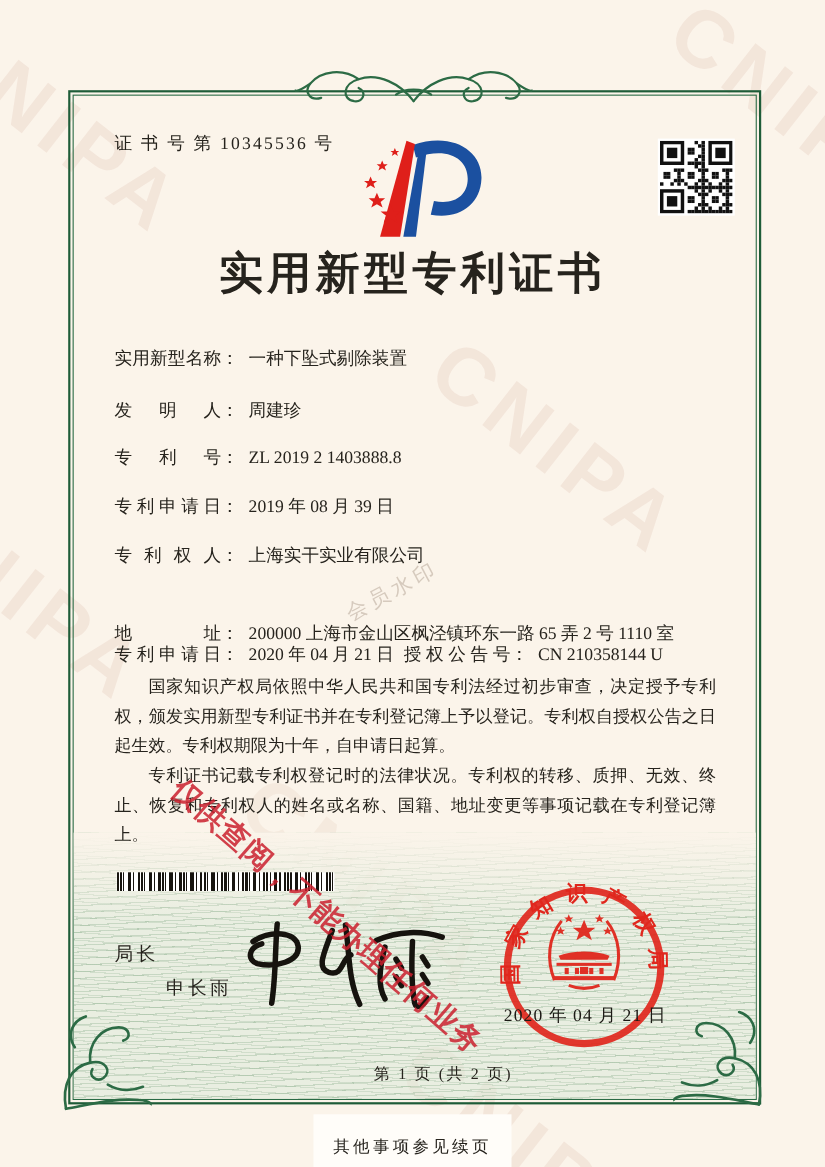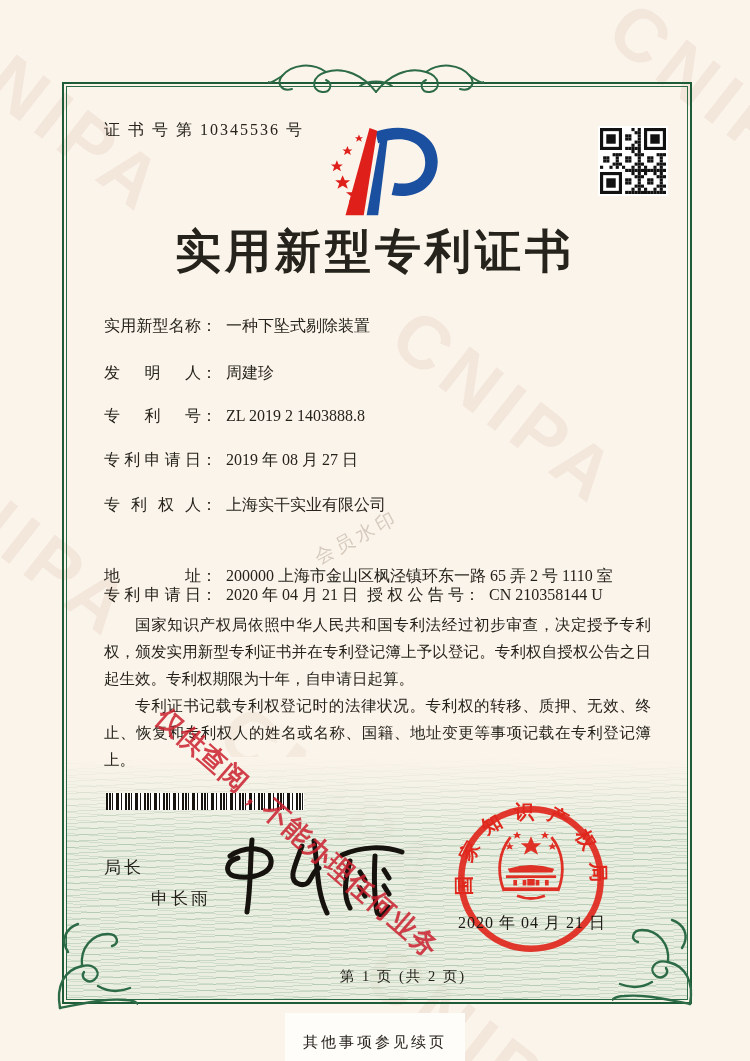--- a/index.html
+++ b/index.html
@@ -21,21 +21,21 @@
       background-color:rgba(221,233,219,0.6);
       background-image:repeating-linear-gradient(177deg,rgba(110,155,115,0.28) 0 1px,rgba(255,255,255,0) 1px 6px),
                        repeating-linear-gradient(184deg,rgba(110,155,115,0.20) 0 1px,rgba(255,255,255,0) 1px 7px);}
   .guilloche:before{content:"";position:absolute;left:0;right:0;top:0;height:80px;
       background:linear-gradient(#fbf4ea,rgba(251,244,234,0));}
   .ornament{position:absolute;z-index:5;}
   
   .cert-no{position:absolute;left:104px;top:120px;font-size:16px;letter-spacing:2px;z-index:10;}
   .logo{position:absolute;left:318px;top:126px;z-index:10;}
   .qr{position:absolute;left:598px;top:126px;width:66px;height:66px;background:#fff;padding:2px;z-index:10;}
-  .title{position:absolute;left:0;right:0;top:221px;text-align:center;font-size:46px;font-weight:bold;
+  .title{position:absolute;left:0;right:0;top:221px;text-align:center;font-size:40px;font-weight:bold;
       letter-spacing:4px;z-index:10;}
   
   .row{position:absolute;left:104px;font-size:16px;z-index:10;white-space:nowrap;}
   .lbl{display:inline-block;width:97px;text-align:justify;text-align-last:justify;}
   .colon{display:inline-block;margin-right:9px;}
   .pair2{position:absolute;left:263px;top:0;white-space:nowrap;}
   
   .body-text{position:absolute;left:104px;top:611px;width:547px;font-size:15.5px;line-height:27px;
       text-align:justify;z-index:10;}
   .body-text p{margin:0;text-indent:2em;}
@@ -260,21 +260,21 @@
   <div class="row" style="top:363px">
     <span class="lbl">发明人</span><span class="colon">：</span><span>周建珍</span>
   </div>
   <div class="row" style="top:316px">
     <span class="lbl">实用新型名称</span><span class="colon">：</span><span>一种下坠式剔除装置</span>
   </div>
   <div class="row" style="top:406px">
     <span class="lbl">专利号</span><span class="colon">：</span><span>ZL 2019 2 1403888.8</span>
   </div>
   <div class="row" style="top:450px">
-    <span class="lbl">专利申请日</span><span class="colon">：</span><span>2019 年 08 月 27 日</span>
+    <span class="lbl">专利申请日</span><span class="colon">：</span><span>2019 年 08 月 39 日</span>
   </div>
   <div class="row" style="top:495px">
     <span class="lbl">专利权人</span><span class="colon">：</span><span>上海实干实业有限公司</span>
   </div>
   <div class="row" style="top:566px">
     <span class="lbl">地址</span><span class="colon">：</span><span>200000  上海市金山区枫泾镇环东一路 65 弄 2 号 1110 室</span>
   </div>
   <div class="row" style="top:585px">
     <span class="lbl">专利申请日</span><span class="colon">：</span><span>2020 年 04 月 21 日</span>
     <span class="pair2">

